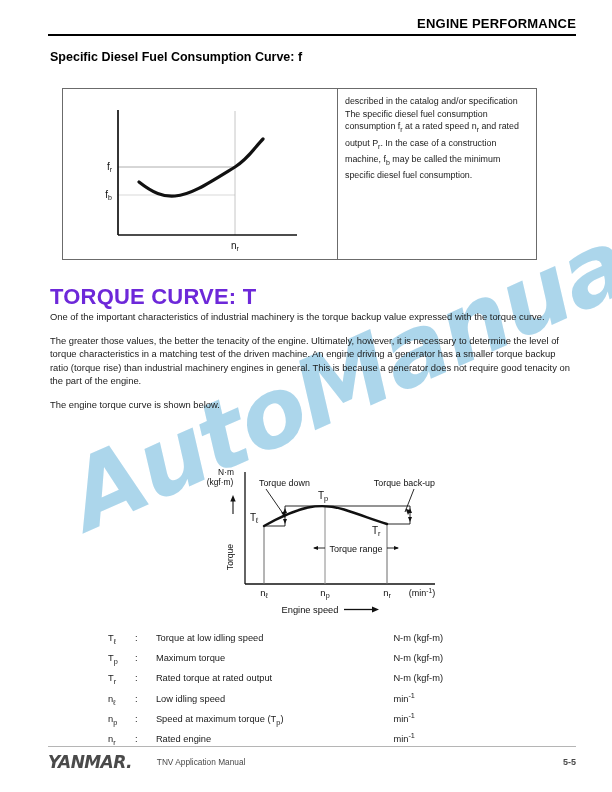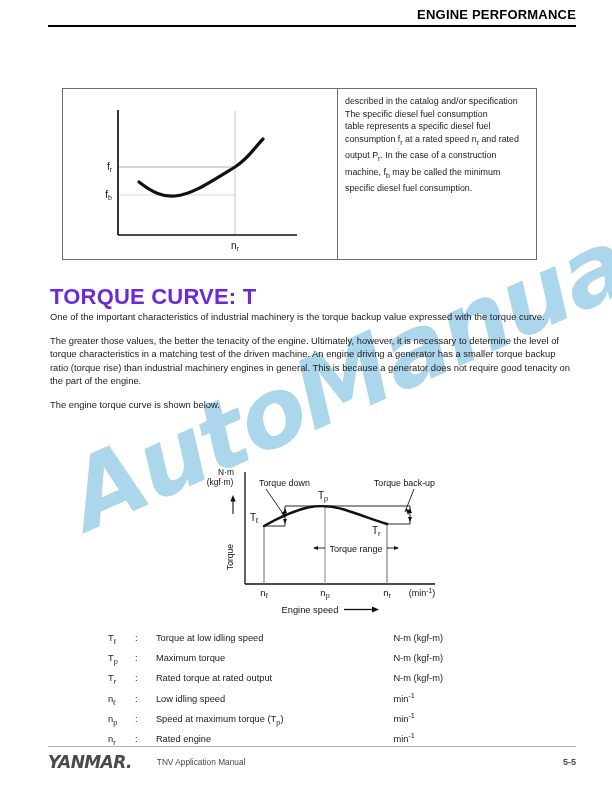--- a/index.html
+++ b/index.html
@@ -45,21 +45,21 @@
     letter-spacing: -2px;
     position: absolute;
     left: 6px;
     top: 150px;
   }
 
   
   .header {
     position: absolute;
     left: 48px;
-    top: 7px;
+    top: 16px;
     width: 528px;
     z-index: 10;
   }
   .header-title {
     text-align: right;
     font-size: 13px;
     font-weight: 700;
     letter-spacing: 0.2px;
     color: #000;
     padding-bottom: 3px;
@@ -215,20 +215,21 @@
 
   <div class="watermark">
     <div class="watermark-text">AutoManual</div>
   </div>
 
   <div class="header">
     <div class="header-title">ENGINE PERFORMANCE</div>
     <div class="header-rule"></div>
   </div>
 
+  <div class="section-title">Specific Diesel Fuel Consumption Curve: f</div>
 
   <div class="fig1">
 
     <div class="fig1-graph">
       <svg width="274" height="170" viewBox="0 0 274 170">
 
         <line x1="55" y1="78" x2="172" y2="78" stroke="#9a9a9a" stroke-width="0.8"></line>
         <line x1="55" y1="106" x2="172" y2="106" stroke="#cfcfcf" stroke-width="0.8"></line>
         <line x1="172" y1="22" x2="172" y2="146" stroke="#b8b8b8" stroke-width="0.8"></line>
 
@@ -239,21 +240,20 @@
 
         <text x="49" y="81" font-family="Liberation Sans, sans-serif" font-size="10" fill="#111" text-anchor="end">f<tspan font-size="7" dy="2">r</tspan></text>
         <text x="49" y="109" font-family="Liberation Sans, sans-serif" font-size="10" fill="#111" text-anchor="end">f<tspan font-size="7" dy="2">b</tspan></text>
         <text x="172" y="160" font-family="Liberation Sans, sans-serif" font-size="10" fill="#111" text-anchor="middle">n<tspan font-size="7" dy="2">r</tspan></text>
       </svg>
     </div>
 
     <div class="fig1-note">
       <div>described in the catalog and/or specification</div>
       <div>The specific diesel fuel consumption</div>
-      <div>table represents a specific diesel fuel</div>
       <div><span>consumption f</span><sub>r</sub><span> at a rated speed n</span><sub>r</sub><span> and rated</span></div>
       <div><span>output P</span><sub>r</sub><span>. In the case of a construction</span></div>
       <div><span>machine, f</span><sub>b</sub><span> may be called the minimum</span></div>
       <div>specific diesel fuel consumption.</div>
     </div>
   </div>
 
   <div class="torque-heading">TORQUE CURVE: T</div>
 
   <div class="body-col">

